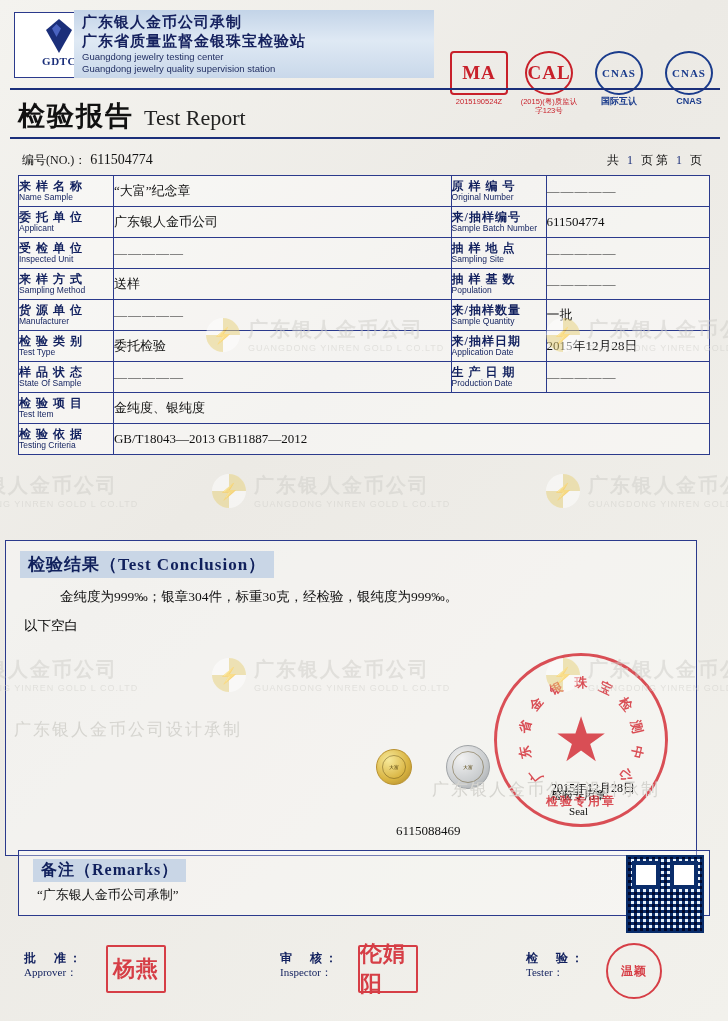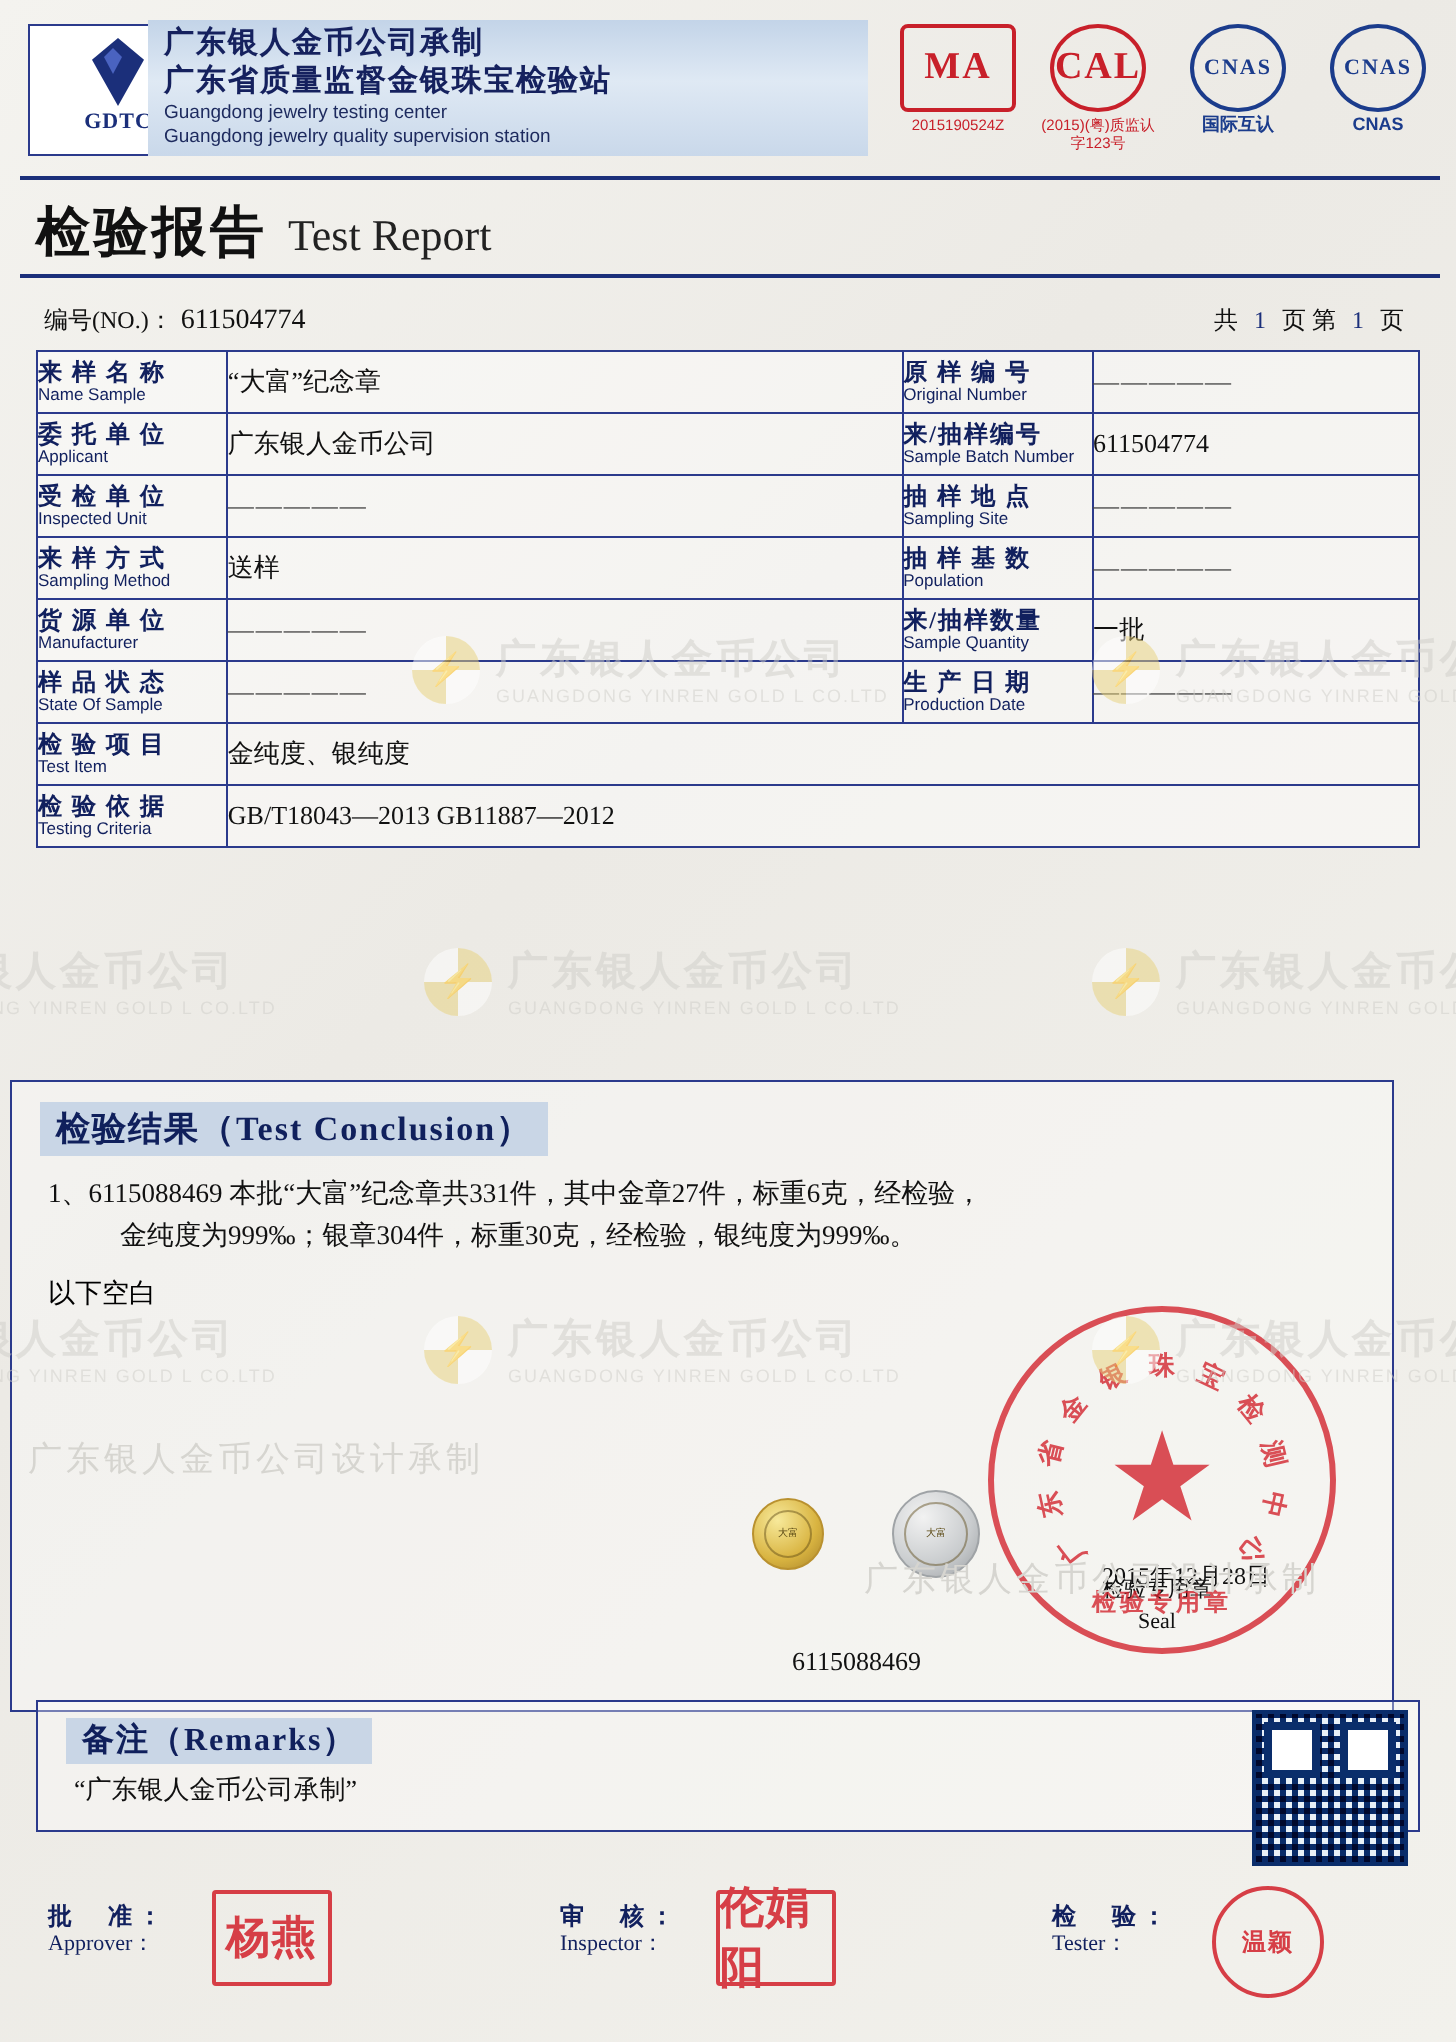--- a/index.html
+++ b/index.html
@@ -80,20 +80,21 @@
   .certs {
     position: absolute;
     right: 0; top: 4px;
     display: flex;
     align-items: flex-start;
     gap: 8px;
   }
   .cert {
     text-align: center;
     width: 62px;
+    margin-top: 39px;
   }
   .cert-mark {
     width: 54px; height: 40px;
     margin: 0 auto;
     border-radius: 4px;
     display: flex;
     align-items: center;
     justify-content: center;
     font-family: "Liberation Serif", serif;
     font-weight: bold;
@@ -586,20 +587,32 @@
       </td>
       <td class="val dash">—————</td>
       <td class="lbl">
         <span class="cn">来/抽样数量</span>
         <span class="en">Sample Quantity</span>
       </td>
       <td class="val">一批</td>
     </tr>
     <tr>
       <td class="lbl">
+        <span class="cn">检 验 类 别</span>
+        <span class="en">Test Type</span>
+      </td>
+      <td class="val">委托检验</td>
+      <td class="lbl">
+        <span class="cn">来/抽样日期</span>
+        <span class="en">Application Date</span>
+      </td>
+      <td class="val">2015年12月28日</td>
+    </tr>
+    <tr>
+      <td class="lbl">
         <span class="cn">样 品 状 态</span>
         <span class="en">State Of Sample</span>
       </td>
       <td class="val dash">—————</td>
       <td class="lbl">
         <span class="cn">生 产 日 期</span>
         <span class="en">Production Date</span>
       </td>
       <td class="val dash">—————</td>
     </tr>
@@ -616,21 +629,20 @@
         <span class="en">Testing Criteria</span>
       </td>
       <td class="val" colspan="3">GB/T18043—2013  GB11887—2012</td>
     </tr>
   </tbody>
     </table>
 
   <div class="conclusion">
     <div class="conc-head">检验结果（Test Conclusion）</div>
     <div class="conc-body">
-      <span>1、6115088469  本批“大富”纪念章共331件，其中金章27件，标重6克，经检验，</span>
       <span class="indent">金纯度为999‰；银章304件，标重30克，经检验，银纯度为999‰。</span>
     </div>
     <div class="conc-blank">以下空白</div>
 
     <div class="medal medal-gold">
       <div class="medal-inner">大富</div>
     </div>
     <div class="medal medal-silver">
       <div class="medal-inner">大富</div>
     </div>

